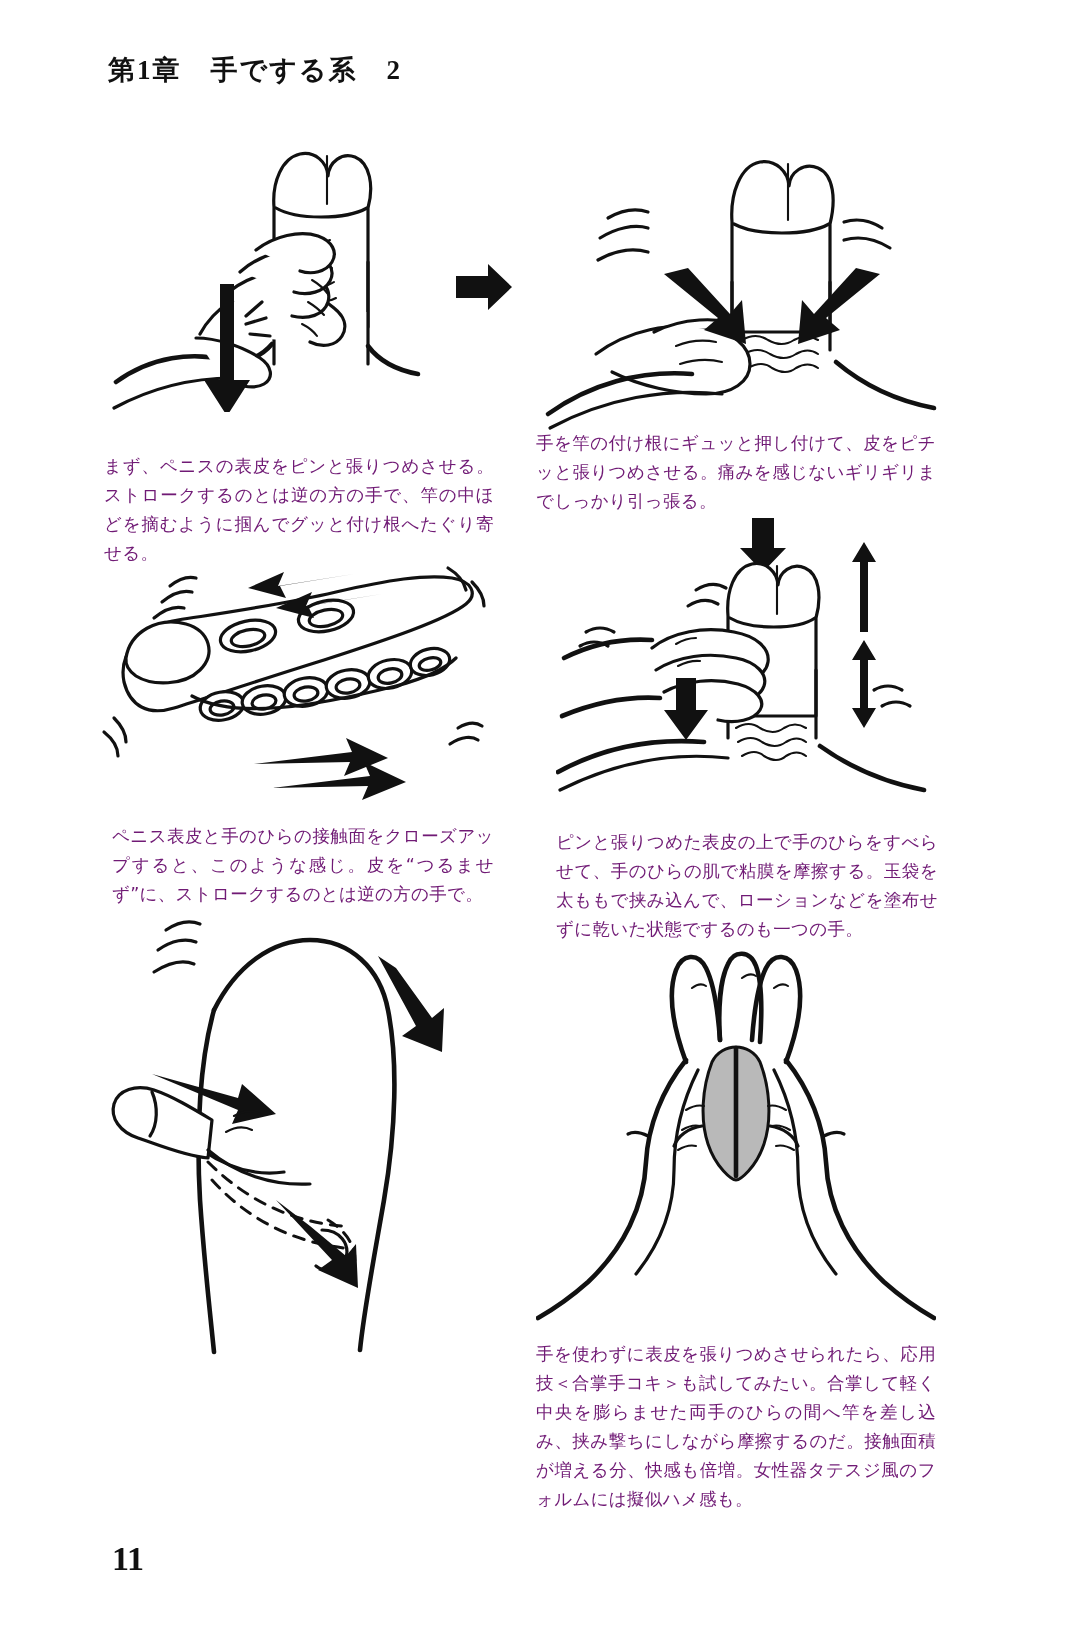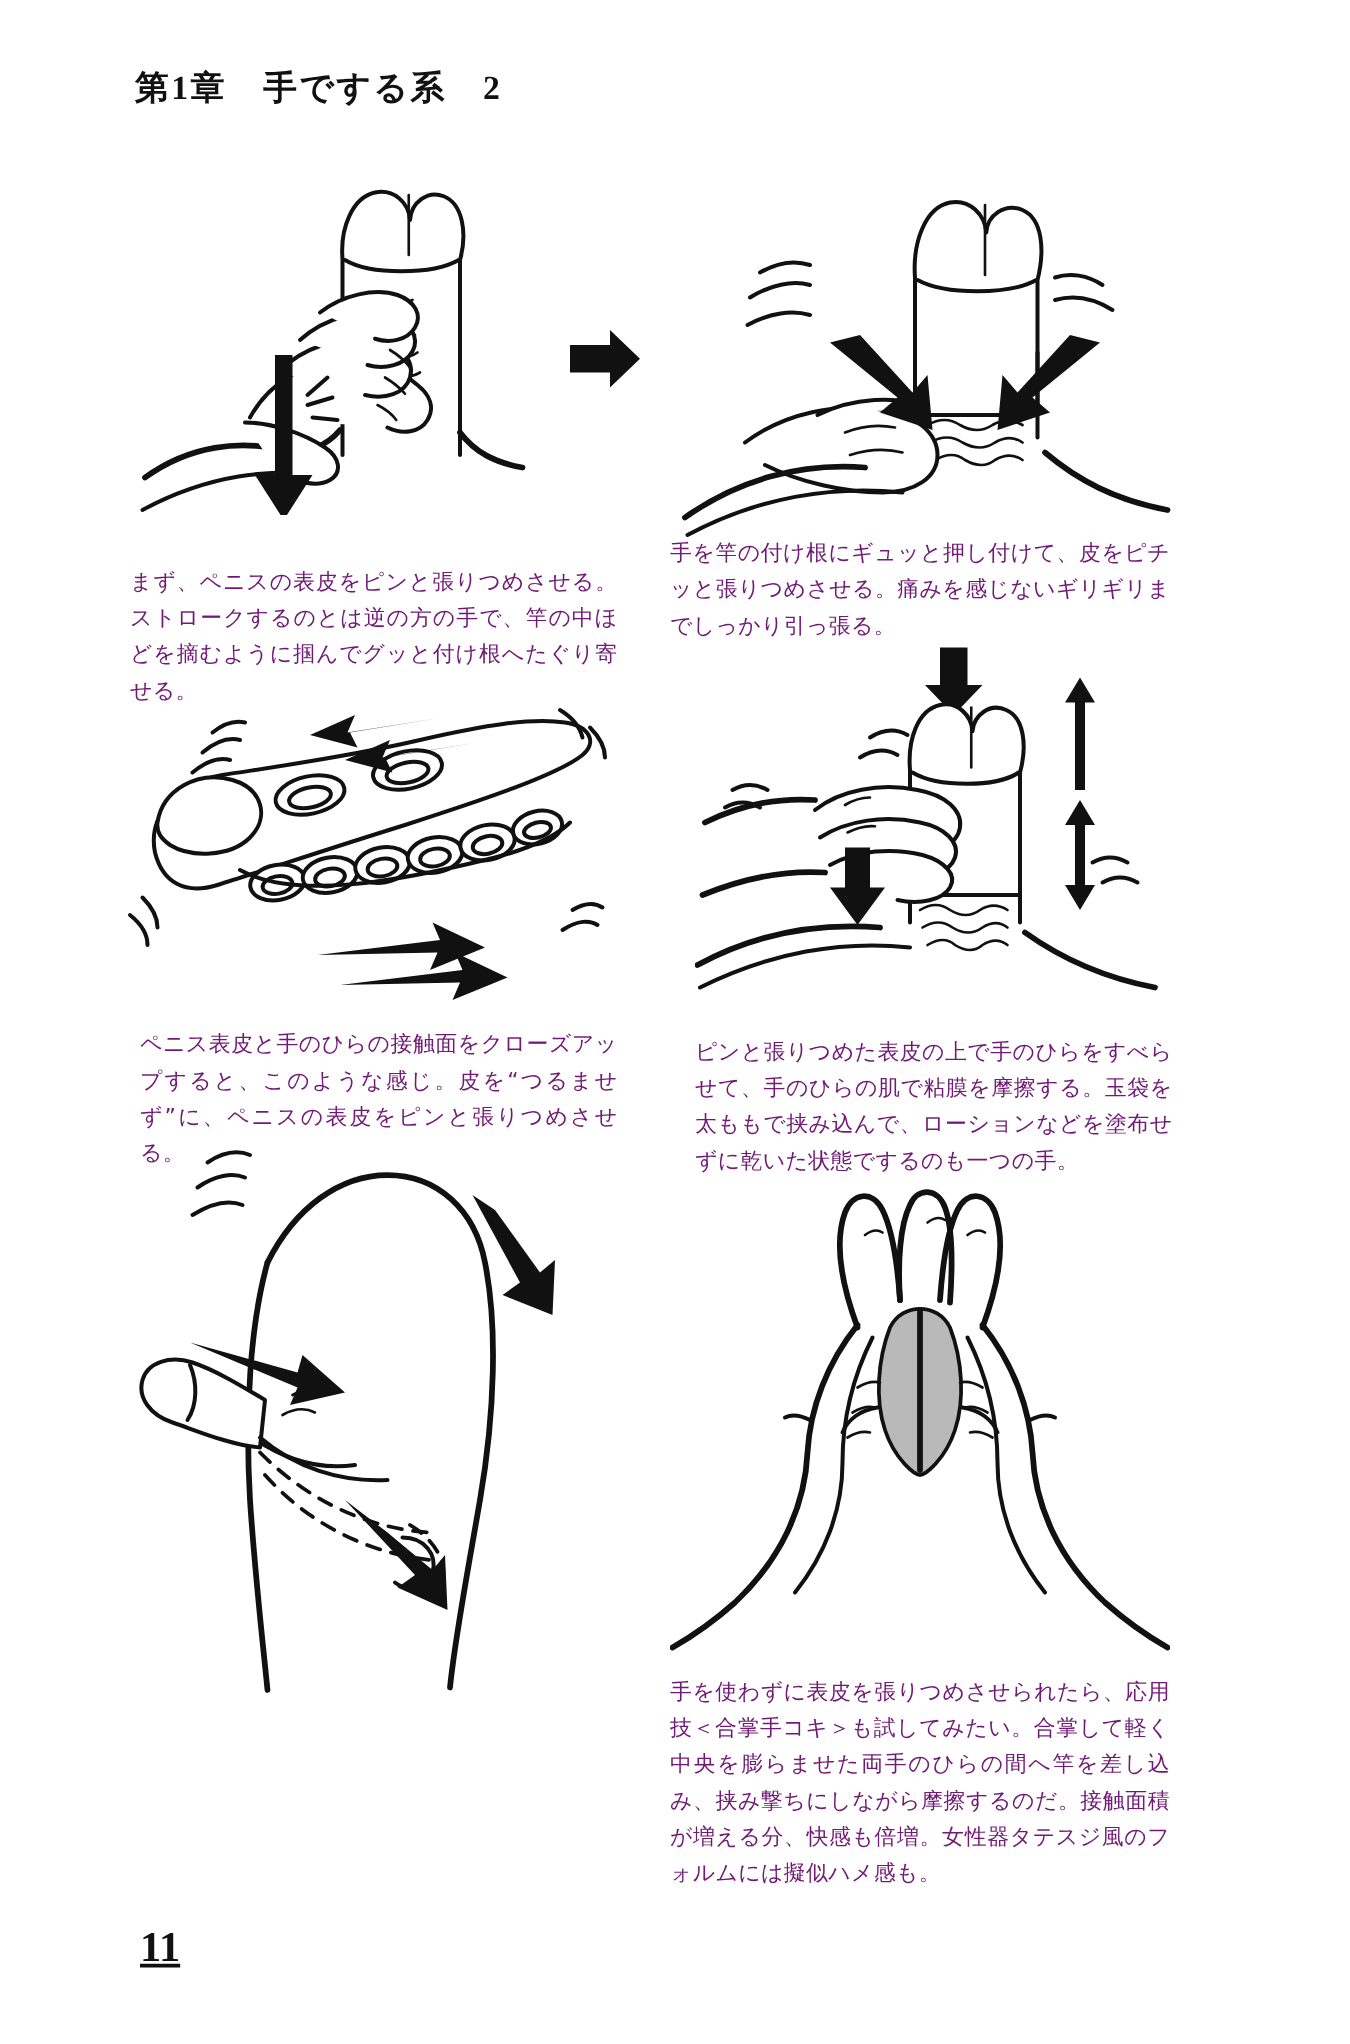--- a/index.html
+++ b/index.html
@@ -35,21 +35,20 @@
 
   
   .page-number {
     position: absolute;
     left: 112px;
     top: 1540px;
     font-family: "Liberation Serif", "DejaVu Serif", serif;
     font-size: 34px;
     font-weight: bold;
     color: #111;
-    text-decoration: underline;
   }
 
   
   .caption {
     position: absolute;
     font-family: "DejaVu Sans", "Liberation Sans", sans-serif;
     font-size: 17.5px;
     line-height: 29px;
     color: #701a75;
     text-align: justify;
@@ -341,21 +340,21 @@
 
       <path class="ink-med" d="M112,206 q-12,-6 -20,-2"></path>
       <path class="ink-med" d="M288,206 q12,-6 20,-2"></path>
     </svg>
   </div>
 
   <div class="caption cap-1">まず、ペニスの表皮をピンと張りつめさせる。ストロークするのとは逆の方の手で、竿の中ほどを摘むように掴んでグッと付け根へたぐり寄せる。</div>
 
   <div class="caption cap-2">手を竿の付け根にギュッと押し付けて、皮をピチッと張りつめさせる。痛みを感じないギリギリまでしっかり引っ張る。</div>
 
-  <div class="caption cap-3">ペニス表皮と手のひらの接触面をクローズアップすると、このような感じ。皮を“つるませず”に、ペニスの表皮をピンと張りつめさせる。</div>
+  <div class="caption cap-3">ペニス表皮と手のひらの接触面をクローズアップすると、このような感じ。皮を“つるませず”に、ストロークするのとは逆の方の手で。</div>
 
   <div class="caption cap-4">ピンと張りつめた表皮の上で手のひらをすべらせて、手のひらの肌で粘膜を摩擦する。玉袋を太ももで挟み込んで、ローションなどを塗布せずに乾いた状態でするのも一つの手。</div>
 
 
   <div class="caption cap-6">手を使わずに表皮を張りつめさせられたら、応用技＜合掌手コキ＞も試してみたい。合掌して軽く中央を膨らませた両手のひらの間へ竿を差し込み、挟み撃ちにしながら摩擦するのだ。接触面積が増える分、快感も倍増。女性器タテスジ風のフォルムには擬似ハメ感も。</div>
 
   <div class="page-number">11</div>
 
 </div>
 

